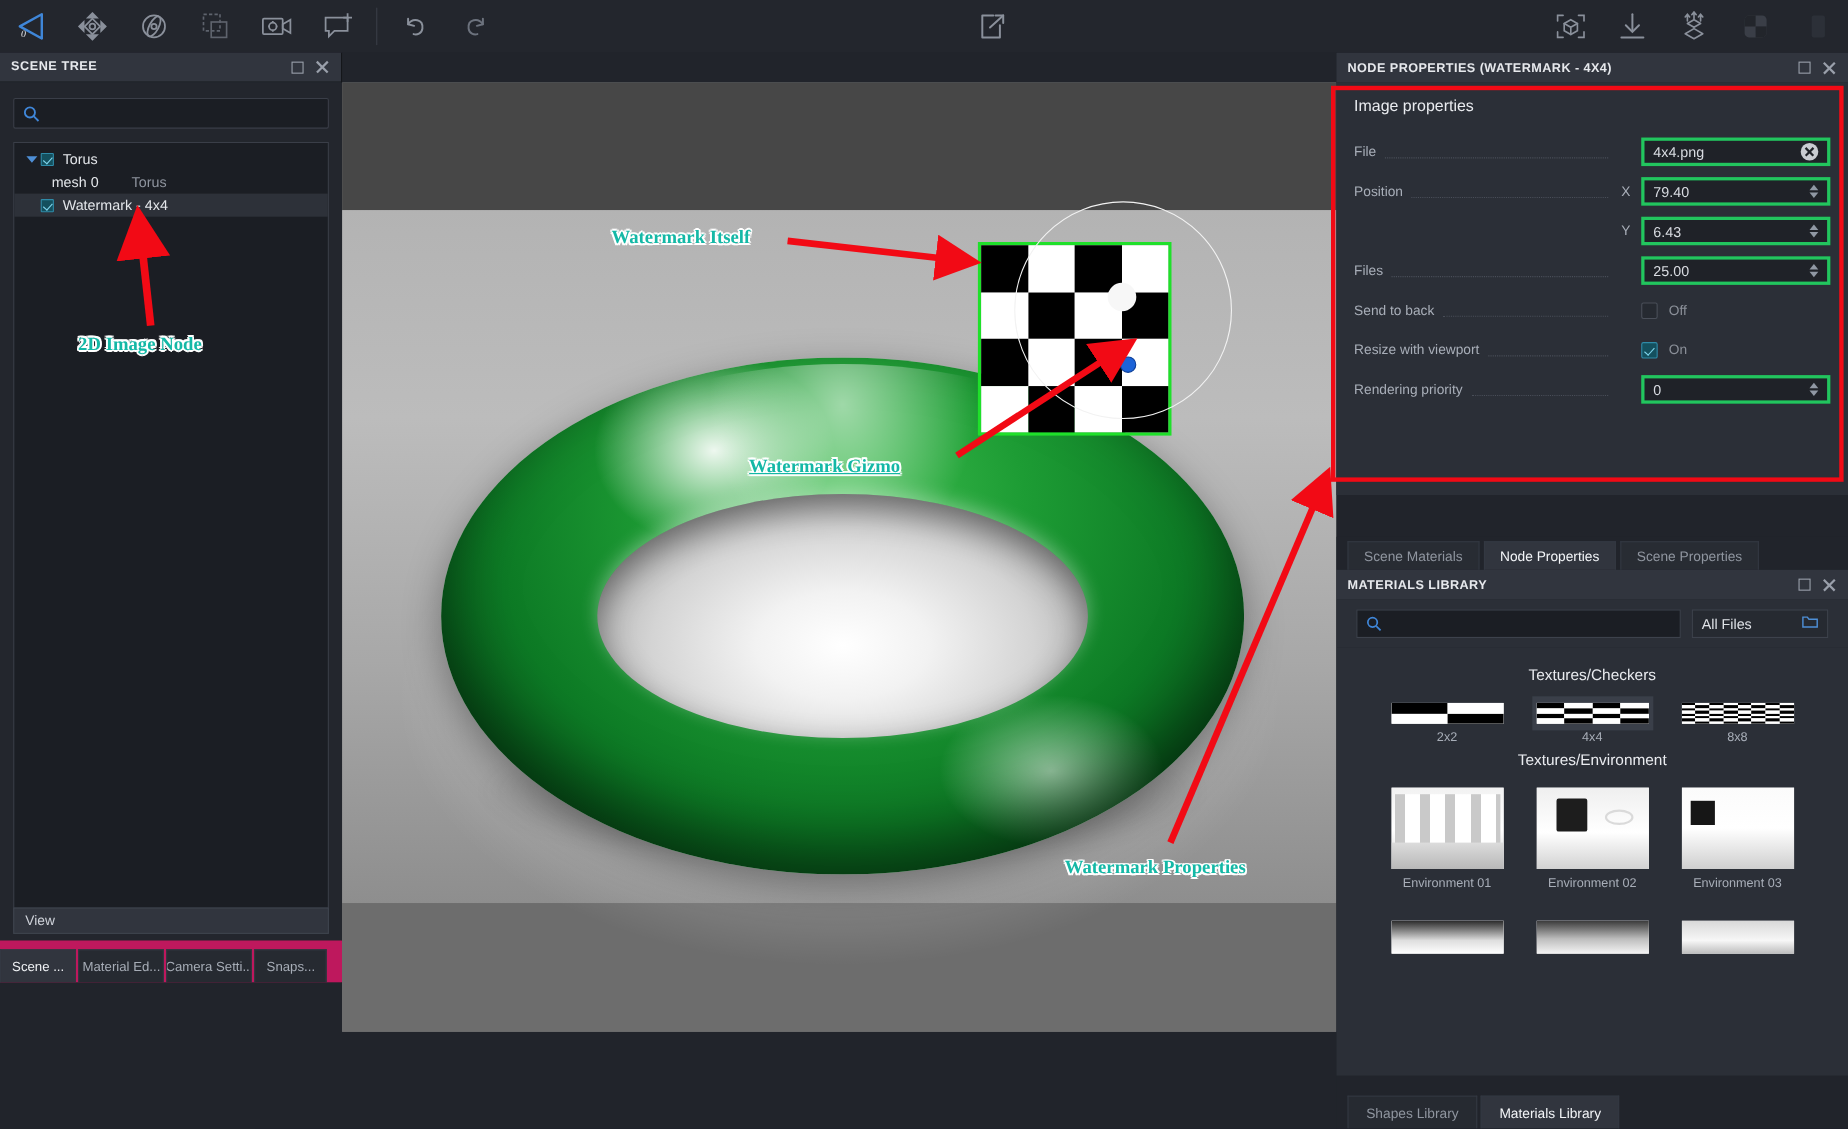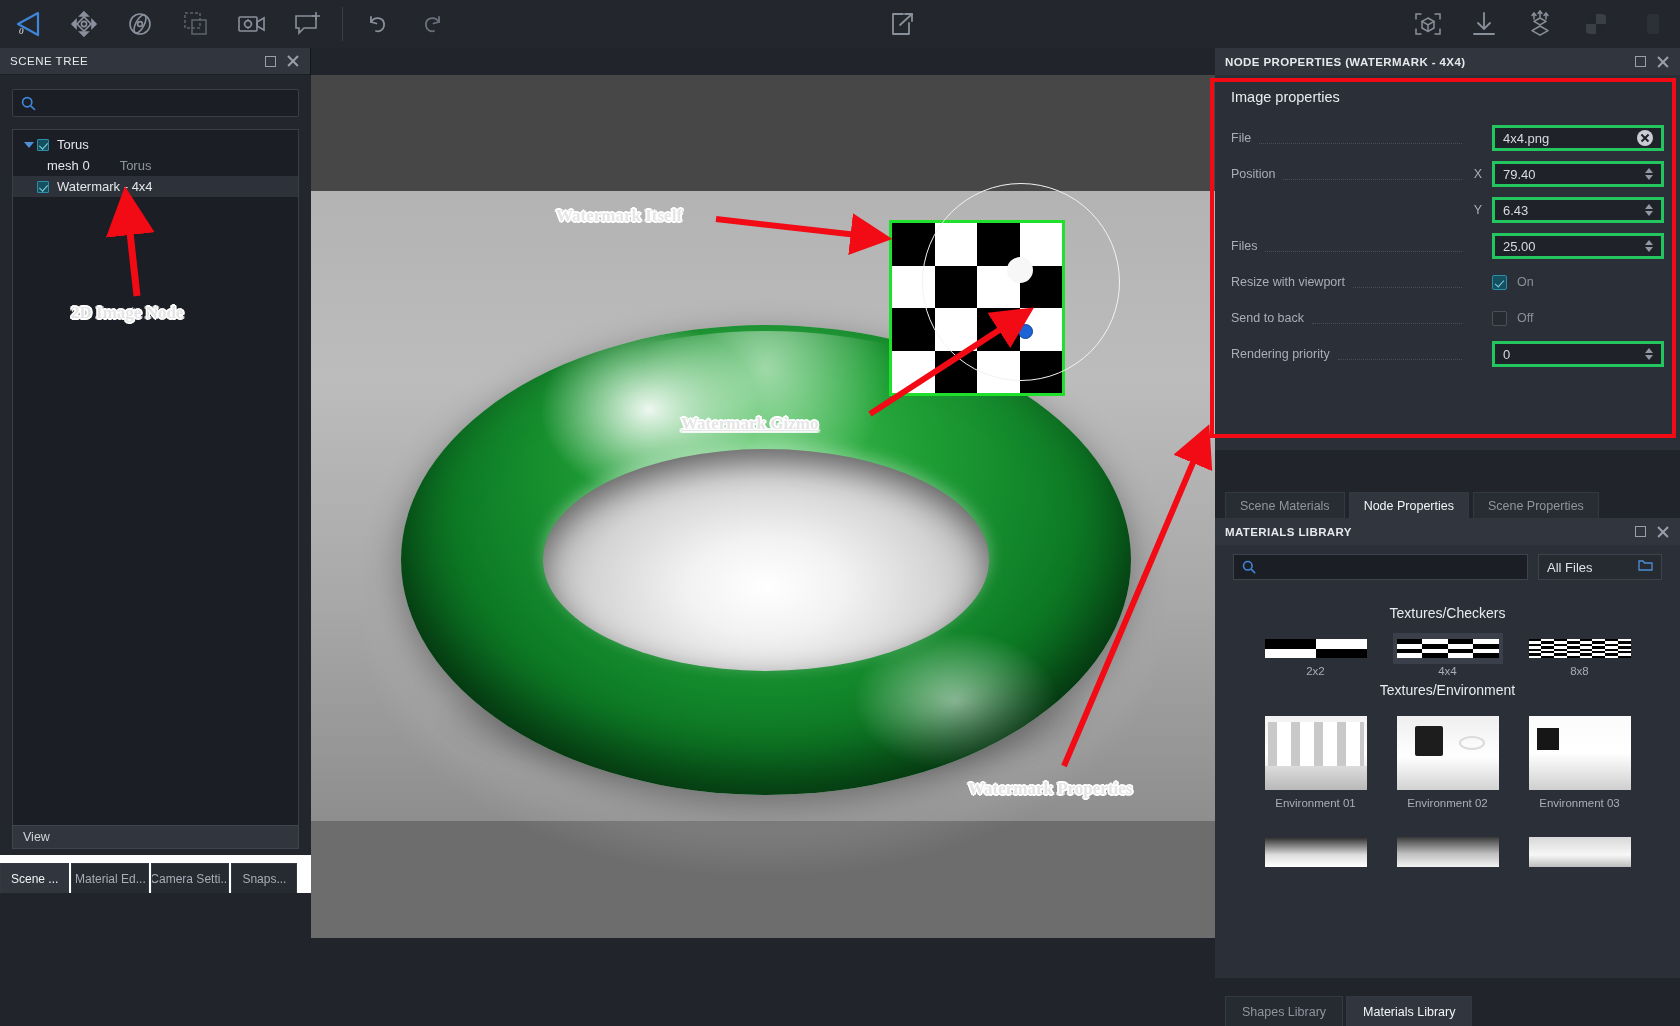--- a/index.html
+++ b/index.html
@@ -24,21 +24,21 @@
   .tb-btn svg { display: block; }
   .tb-sep { width: 1px; height: 34px; background: #3a3e48; margin: 0 6px; }
   .tb-spacer { flex: 1 1 auto; }
 
   
   .panel-title {
     height: 27px; background: #31353e; display: flex; align-items: center;
     padding: 0 10px; border-bottom: 1px solid #1b1e24;
   }
   .panel-title .t {
-    font-size: 11.5px; font-weight: normal; color: #e6e8ec; letter-spacing: 0.5px;
+    font-size: 11.5px; font-weight: bold; color: #e6e8ec; letter-spacing: 0.5px;
     flex: 1 1 auto;
   }
   .panel-ctl { display: flex; align-items: center; gap: 10px; }
   .ico-square {
     width: 11px; height: 11px; border: 1.6px solid #9aa0ab; cursor: pointer;
   }
   .ico-x { width: 14px; height: 14px; position: relative; cursor: pointer; }
   .ico-x::before, .ico-x::after {
     content: ""; position: absolute; left: 0; top: 6px; width: 14px; height: 1.8px;
     background: #9aa0ab;
@@ -87,21 +87,21 @@
   }
   .tree-mesh { padding-left: 34px; color: #e3e6ea; }
   .tree-mesh .second { color: #8f959f; margin-left: 30px; }
   .view-bar {
     position: absolute; left: 12px; bottom: 6px; width: 287px; height: 24px;
     background: #31353e; border: 1px solid #3f444e; display: flex; align-items: center;
     padding: 0 10px; font-size: 12.5px; color: #cfd3da;
   }
   .btm-tabs {
     position: absolute; left: 0; bottom: 0; width: 311px; height: 38px;
-    background: #ffffff; display: flex; align-items: flex-end;
+    background: #be185d; display: flex; align-items: flex-end;
   }
   .btm-tab {
     height: 30px; display: flex; align-items: center; justify-content: center;
     padding: 0 10px; font-size: 12px; color: #a7adb7; background: #262a31;
     border: 1px solid #333842; border-bottom: none; margin-right: 2px; cursor: pointer;
     white-space: nowrap; max-width: 78px; overflow: hidden;
   }
   .btm-tab.active { background: #31353e; color: #f0f2f5; }
 
   
@@ -283,21 +283,21 @@
   .ml-btm-tab {
     height: 30px; display: flex; align-items: center; padding: 0 16px; font-size: 12.5px;
     color: #8f959f; background: #262a31; border: 1px solid #333842; border-bottom: none;
     margin-right: 3px; cursor: pointer;
   }
   .ml-btm-tab.active { background: #31353e; color: #f3f5f8; }
 
   
   .anno {
     position: absolute; font-family: "Liberation Serif", serif; font-weight: bold;
-    color: #e5e5e5; font-size: 17px; white-space: nowrap;
+    color: #14b8a6; font-size: 17px; white-space: nowrap;
     text-shadow: -1.4px -1.4px 0 #fff, 1.4px -1.4px 0 #fff, -1.4px 1.4px 0 #fff, 1.4px 1.4px 0 #fff,
                  0 -1.6px 0 #fff, 0 1.6px 0 #fff, -1.6px 0 0 #fff, 1.6px 0 0 #fff;
   }
   .red-box {
     position: absolute; border: 4px solid #f20a15; pointer-events: none;
   }
   svg.overlay { position: absolute; left: 0; top: 0; width: 1680px; height: 1026px; pointer-events: none; }
 </style>
 </head>
 <body>
@@ -559,36 +559,36 @@
           <span class="val">25.00</span>
           <span class="spin">
               <i class="up"></i>
               <i class="dn"></i>
             </span>
         </div>
       </div>
 
 
       <div class="prop-row">
+        <span class="prop-label">Send to back</span>
+        <span class="dots"></span>
+        <span class="axis"></span>
+        <div class="tgl-row">
+          <span class="tgl off"></span>
+          <span class="tgl-txt">Off</span>
+        </div>
+      </div>
+
+      <div class="prop-row">
         <span class="prop-label">Resize with viewport</span>
         <span class="dots"></span>
         <span class="axis"></span>
         <div class="tgl-row">
           <span class="tgl"></span>
           <span class="tgl-txt">On</span>
-        </div>
-      </div>
-
-      <div class="prop-row">
-        <span class="prop-label">Send to back</span>
-        <span class="dots"></span>
-        <span class="axis"></span>
-        <div class="tgl-row">
-          <span class="tgl off"></span>
-          <span class="tgl-txt">Off</span>
         </div>
       </div>
 
       <div class="prop-row">
         <span class="prop-label">Rendering priority</span>
         <span class="dots"></span>
         <span class="axis"></span>
         <div class="prop-field">
           <span class="val">0</span>
           <span class="spin">

